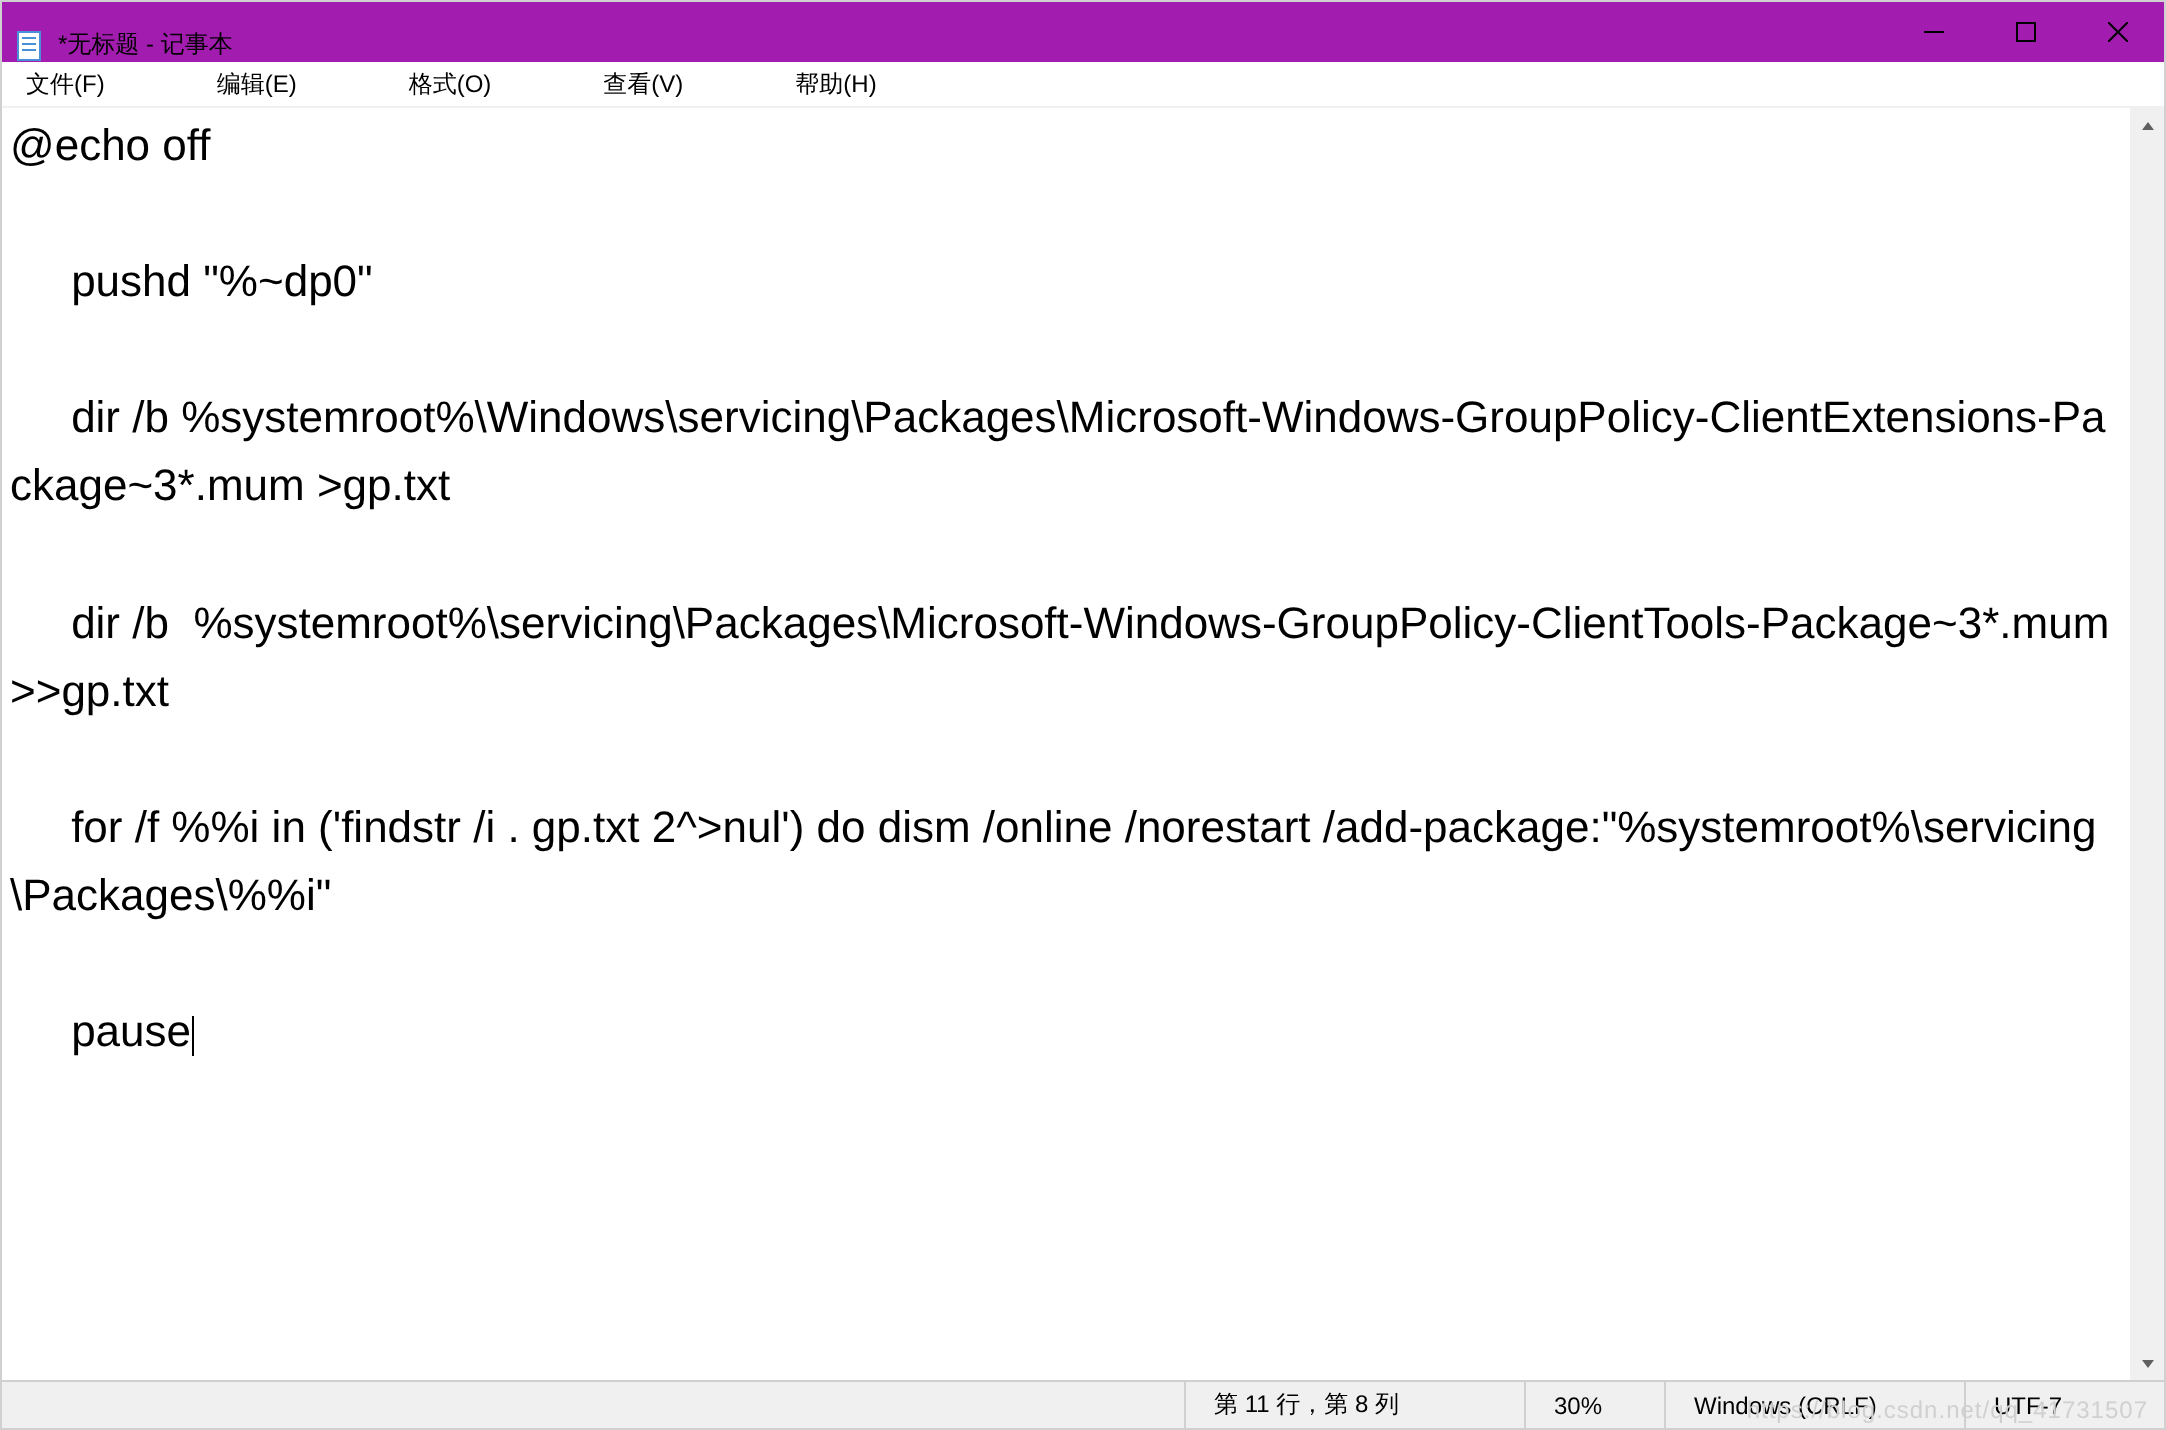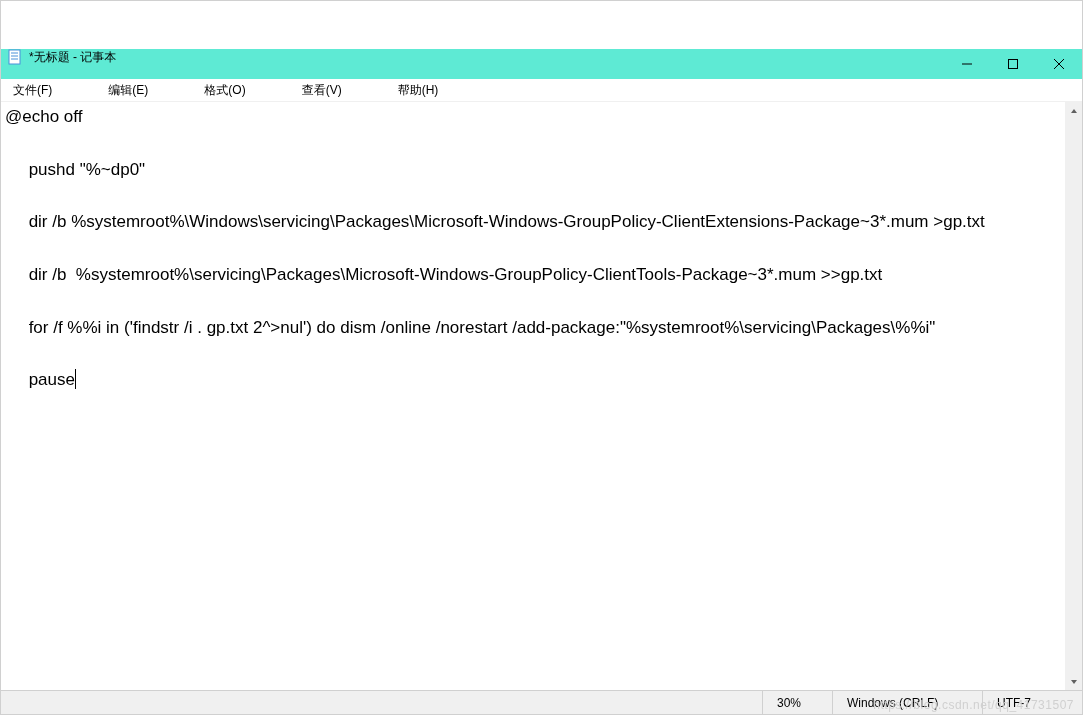--- a/index.html
+++ b/index.html
@@ -9,25 +9,24 @@
       width: 1083px;
       height: 715px;
       overflow: hidden;
       display: flex;
       flex-direction: column;
       border: 1px solid #d0d0d0;
     }
     .titlebar {
       height: 30px;
       display: flex;
-      align-items: flex-start;
-      background: #5eead4;
+      align-items: flex-end;
+      background: #a21caf;
       padding-left: 6px;
       user-select: none;
-      margin-top: 48px;
     }
     .titlebar-icon {
       width: 16px;
       height: 16px;
       margin-right: 6px;
       display: inline-flex;
       align-items: center;
       justify-content: center;
     }
     .titlebar-title {
@@ -67,21 +66,21 @@
       flex: 1;
       position: relative;
       display: flex;
       overflow: hidden;
       border-top: 1px solid #f0f0f0;
     }
     .editor {
       flex: 1;
       padding: 2px 4px;
       font-family: "Microsoft YaHei", "Segoe UI", sans-serif;
-      font-size: 17px;
+      font-size: 22px;
       line-height: 1.55;
       white-space: pre-wrap;
       word-break: break-all;
       outline: none;
       resize: none;
       border: none;
       overflow-y: auto;
       color: #000;
     }
     .caret {
@@ -204,17 +203,18 @@
     <div class="scroll-arrow">
       <svg width="8" height="8" viewBox="0 0 8 8">
           <polygon points="1,2 7,2 4,6" fill="#606060"></polygon>
         </svg>
     </div>
   </div>
 </div>
 
 <div class="statusbar">
   <div class="status-spacer"></div>
+  <div class="status-cell" style="min-width:170px">第 11 行，第 8 列</div>
   <div class="status-cell" style="min-width:70px">30%</div>
   <div class="status-cell" style="min-width:150px">Windows (CRLF)</div>
   <div class="status-cell" style="min-width:100px">UTF-7</div>
   <div class="watermark">https://blog.csdn.net/qq_41731507</div>
 </div>
 
 </body></html>

